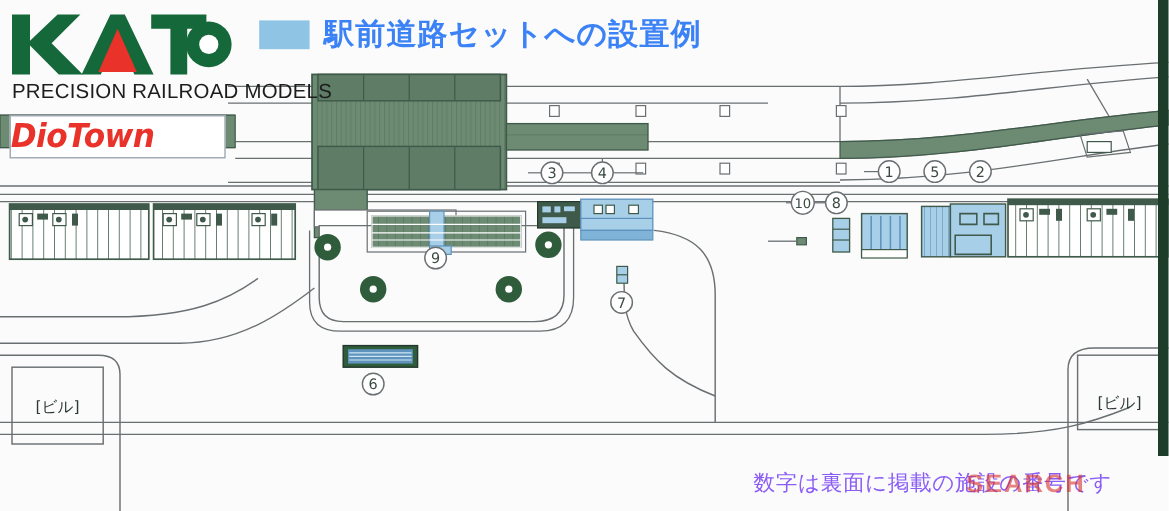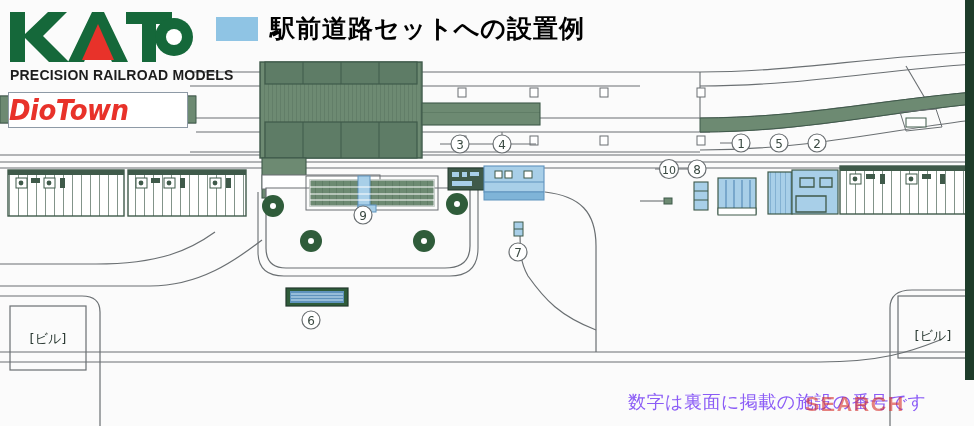--- a/index.html
+++ b/index.html
@@ -18,42 +18,42 @@
     background:#1d3c2a;
   }
 
   
   .logo-block{position:absolute;left:8px;top:8px;width:196px;height:135px;}
   .kato-word{
     position:relative;height:58px;width:186px;
   }
   .kato-word svg{display:block;}
   .kato-sub{
-    font-size:14px;font-weight:bold;color:#1d1d1d;
+    font-size:17px;font-weight:normal;color:#1d1d1d;
     letter-spacing:.2px;margin-top:1px;margin-left:2px;
     font-family:"Liberation Sans",sans-serif;white-space:nowrap;text-align:center;
   }
   .diotown-box{
     margin-top:9px;width:178px;height:34px;
     border:1px solid #8e9aa6;background:#fff;
     display:flex;align-items:center;justify-content:flex-start;
   }
   .diotown-text{
     font-family:"DejaVu Sans",sans-serif;
     font-size:26px;font-weight:bold;font-style:italic;
     color:#e8322a;letter-spacing:-0.5px;line-height:1;
     transform:scaleY(1.06);
   }
 
   
   .title-row{position:absolute;left:216px;top:12px;display:flex;align-items:center;gap:12px;}
   .title-swatch{width:42px;height:24px;background:#8fc4e4;}
   .title-text{
     font-family:"DejaVu Sans",sans-serif;
-    font-size:25px;font-weight:bold;color:#000000;letter-spacing:1px;
+    font-size:25px;font-weight:bold;color:#3b82f6;letter-spacing:1px;
     white-space:nowrap;
   }
 
   
   .footnote{
     position:absolute;left:628px;top:390px;
     font-family:"DejaVu Sans",sans-serif;
     font-size:18px;color:#8b5cf6;white-space:nowrap;letter-spacing:.5px;
   }
   .watermark{

